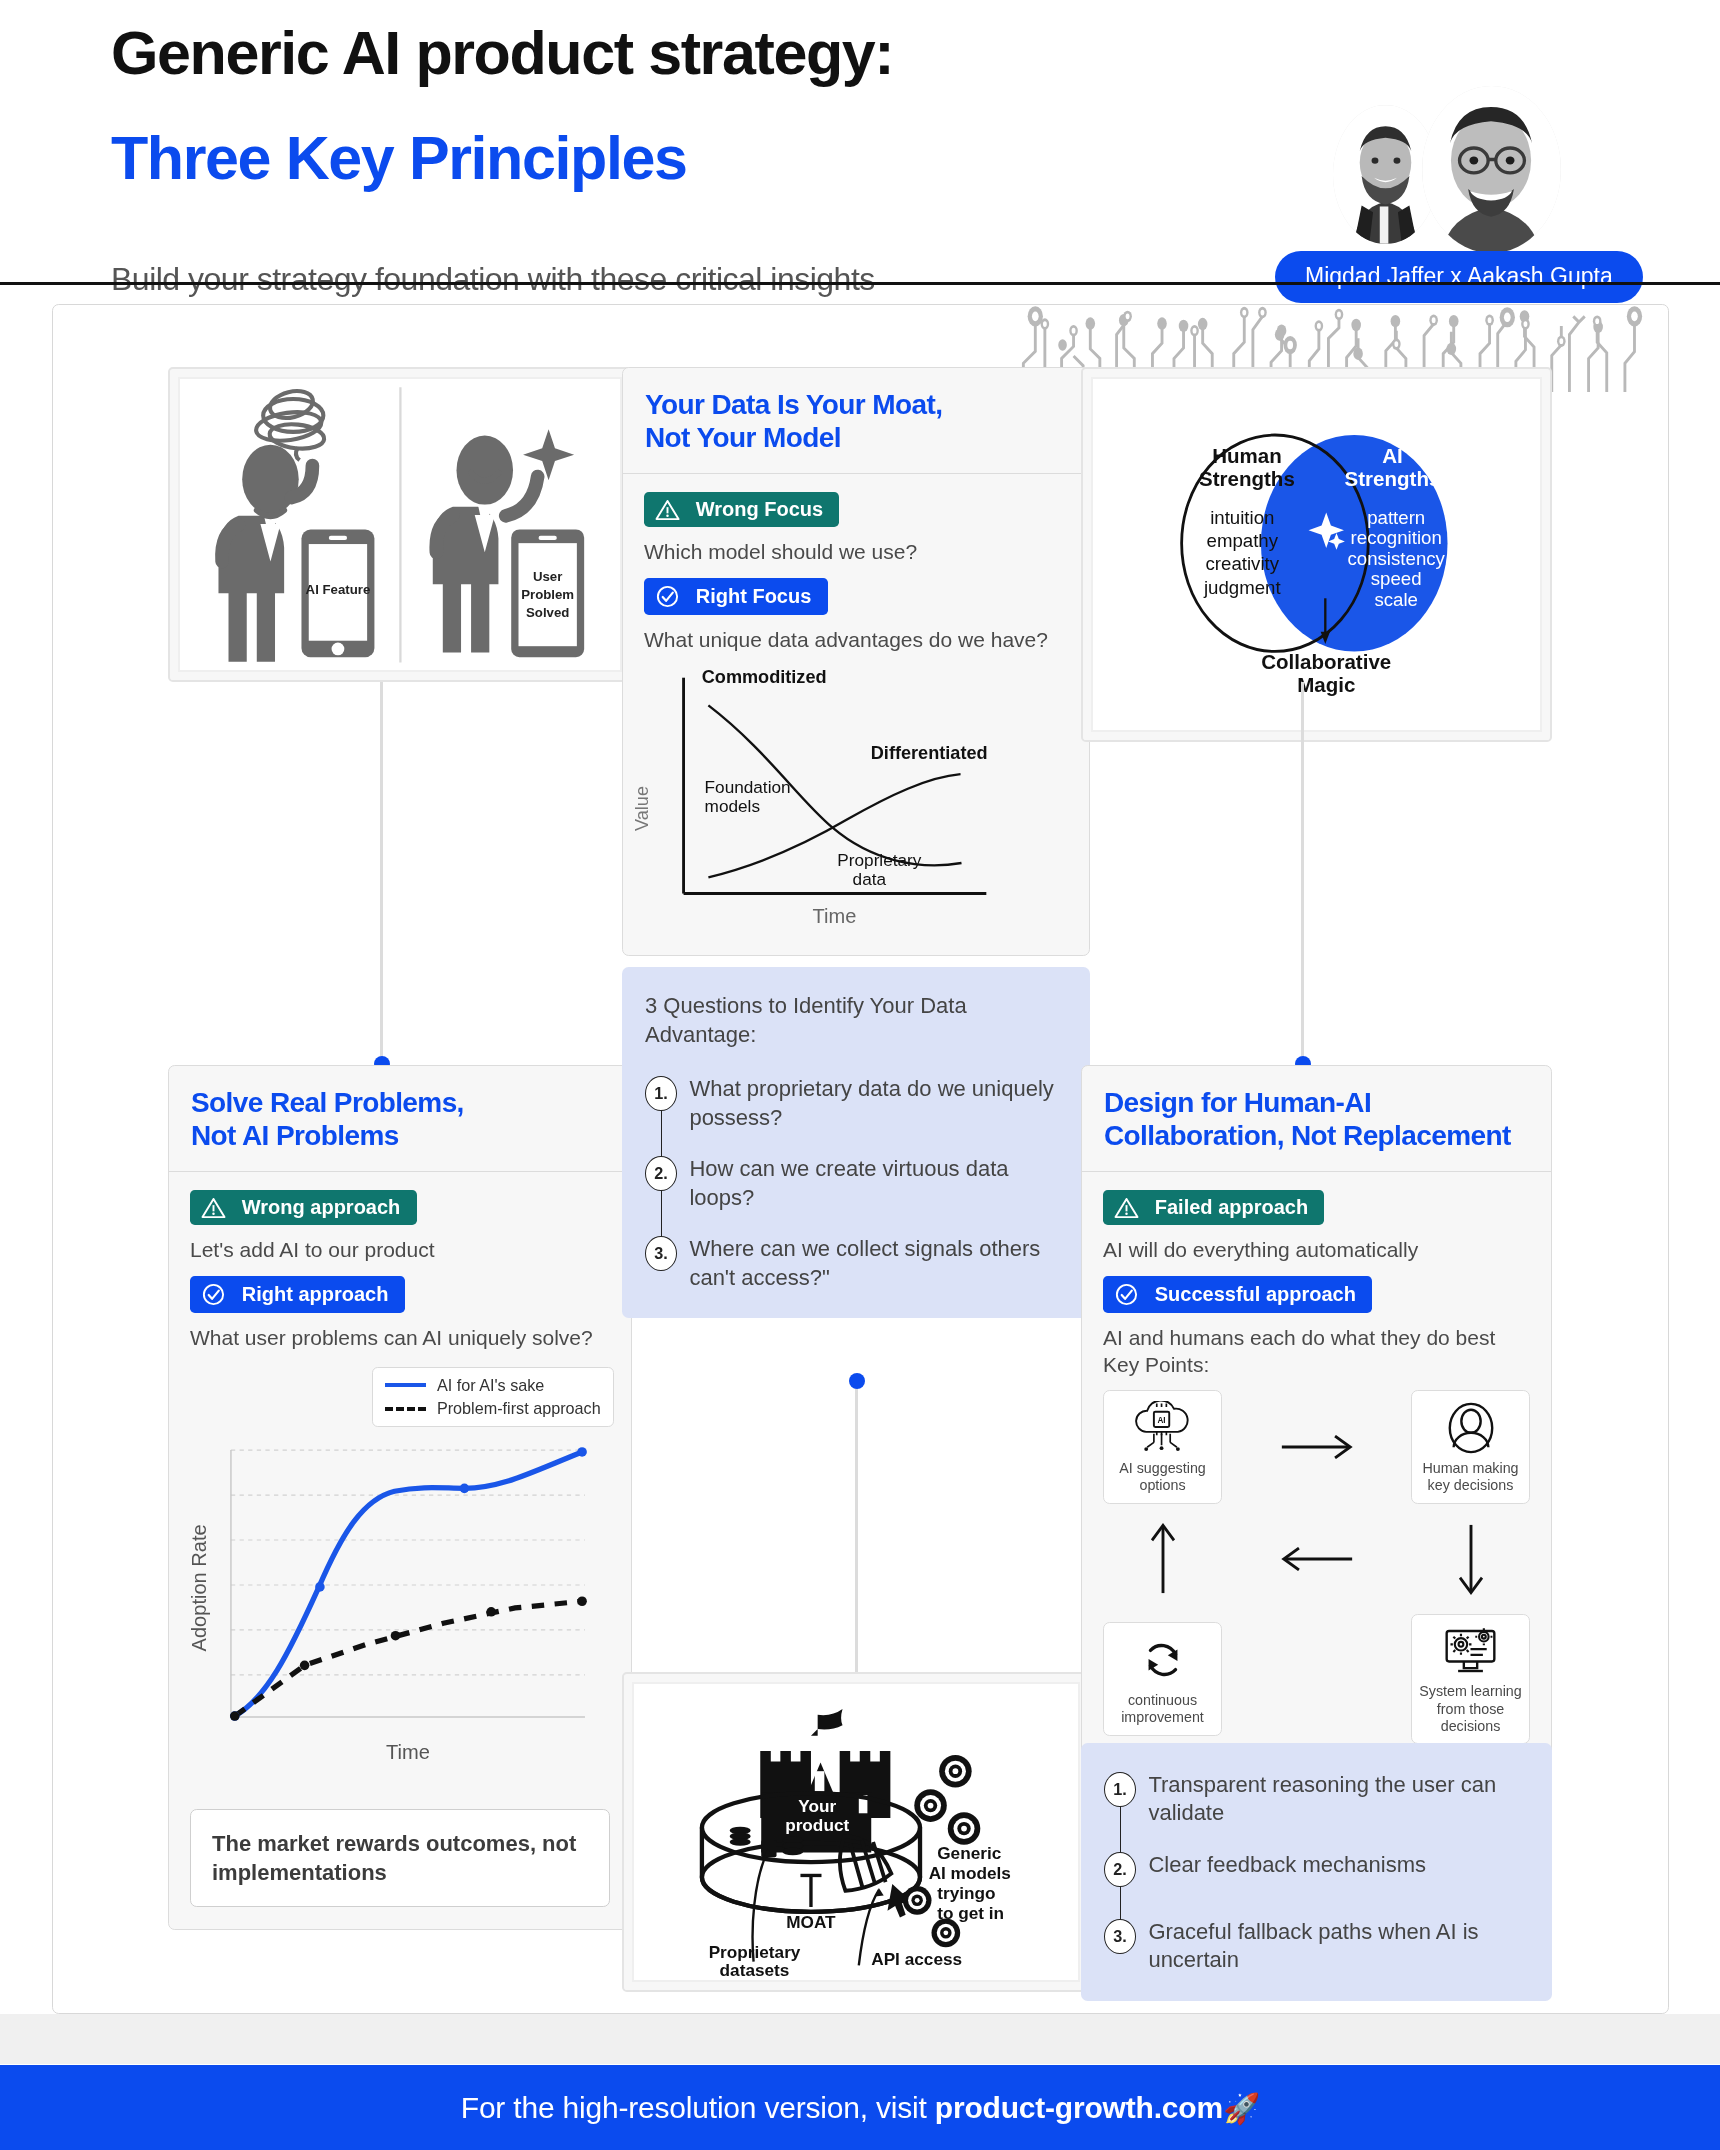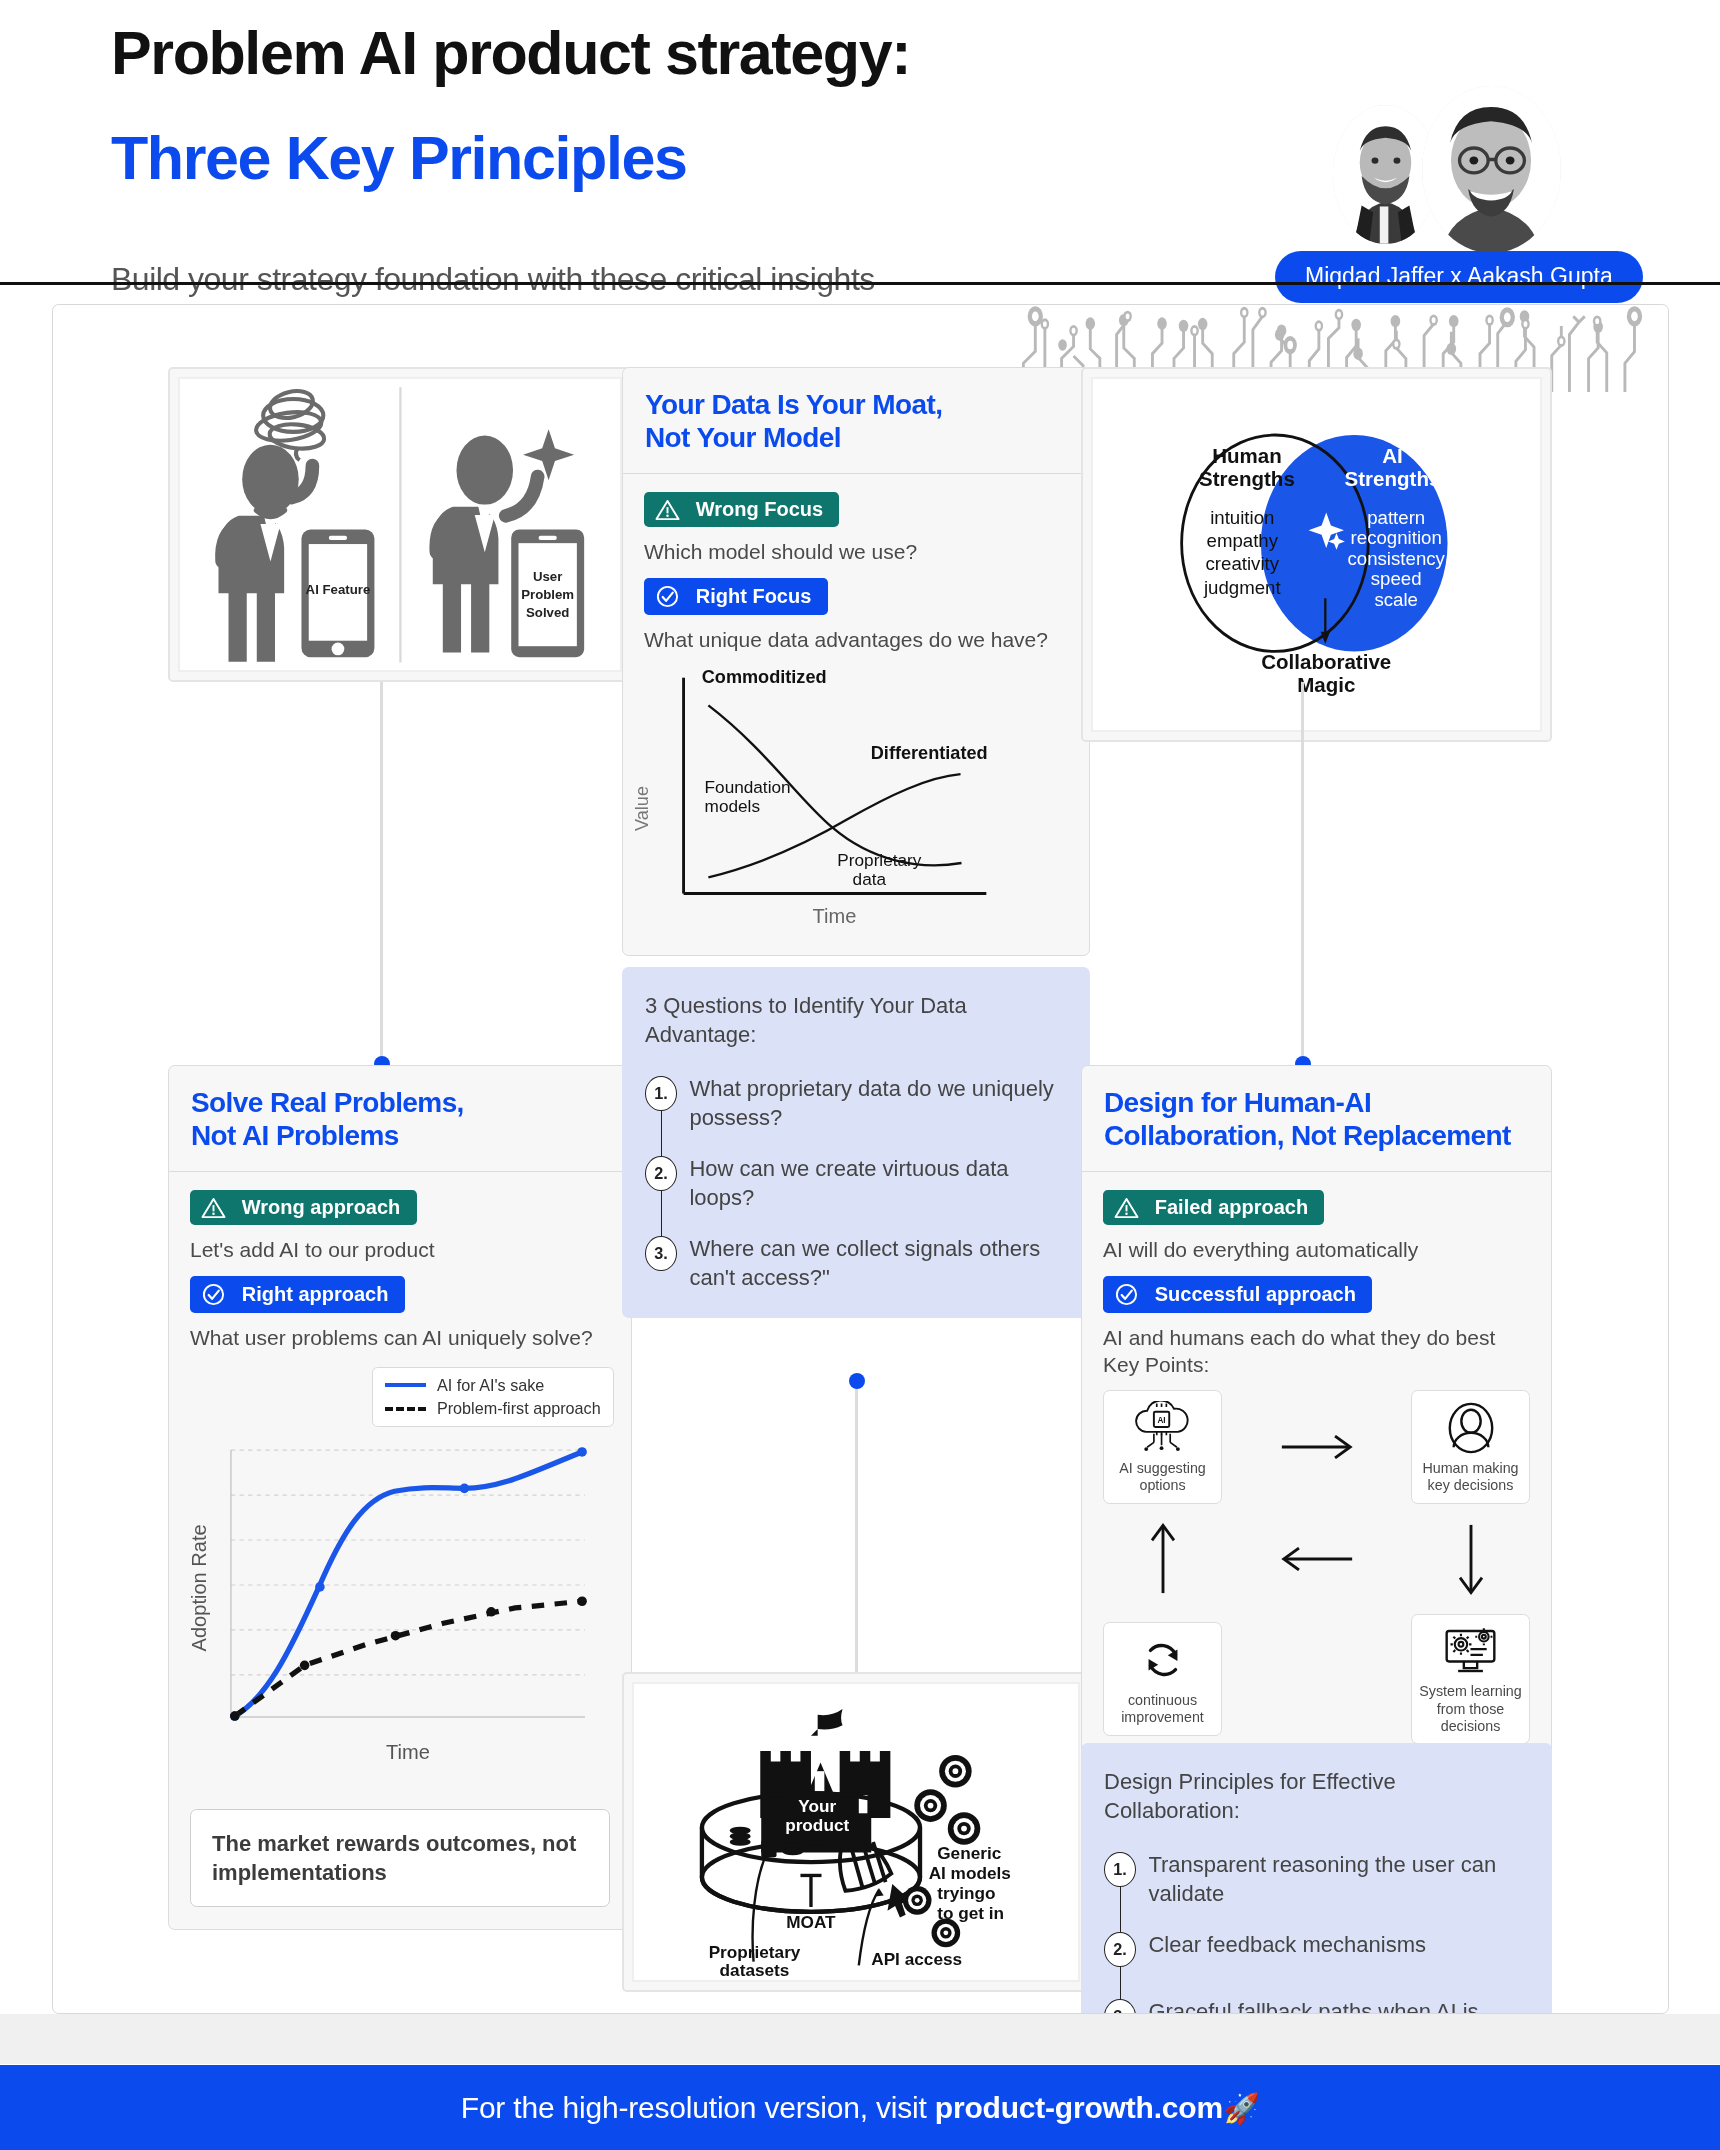--- a/index.html
+++ b/index.html
@@ -148,21 +148,21 @@
   .footer-text { font-size:30px; color:#fff; letter-spacing:-0.2px; white-space:nowrap; }
   .footer-text b { font-weight:700; }
   .strip-gray { position:absolute; left:0; top:2014px; width:1721px; height:50px; background:#f0f0f0; }
 </style>
 </head>
 <body>
 
 <div class="page">
 
   <div class="header">
-    <div class="header-title-1">Problem AI product strategy:</div>
+    <div class="header-title-1">Generic AI product strategy:</div>
     <div class="header-title-2">Three Key Principles</div>
     <div class="header-sub">Build your strategy foundation with these critical insights</div>
 
     <div class="avatars">
       <div class="avatar av1">
         <svg class="av-svg" viewBox="0 0 110 145">
           <rect width="110" height="145" fill="#ffffff"></rect>
           <path d="M22 145 q4-38 33-44 29 6 33 44z" fill="#3a3a3a"></path>
           <ellipse cx="55" cy="60" rx="27" ry="34" fill="#b9b9b9"></ellipse>
           <path d="M28 48 q6-26 27-26 21 0 27 26 -4-12 -27-14 -23 2 -27 14z" fill="#2e2e2e"></path>
@@ -709,21 +709,20 @@
               </svg>
               <div class="mini-label" style="white-space:pre-line;">System learning
 from those
 decisions</div>
             </div>
           </div>
         </div>
       </div>
 
       <div class="numbox" style="position:absolute; left:0px; top:1376px; width:471px;">
-        <div class="numbox-title">Design Principles for Effective Collaboration:</div>
         <div class="numlist">
           <div class="numline" style="top:31px; height:143px;"></div>
           <div class="numrow">
             <div class="numbadge">1.</div>
             <div class="numtext">Transparent reasoning the user can validate</div>
           </div>
           <div class="numrow" style="margin-bottom:27px;">
             <div class="numbadge">2.</div>
             <div class="numtext">Clear feedback mechanisms</div>
           </div>

